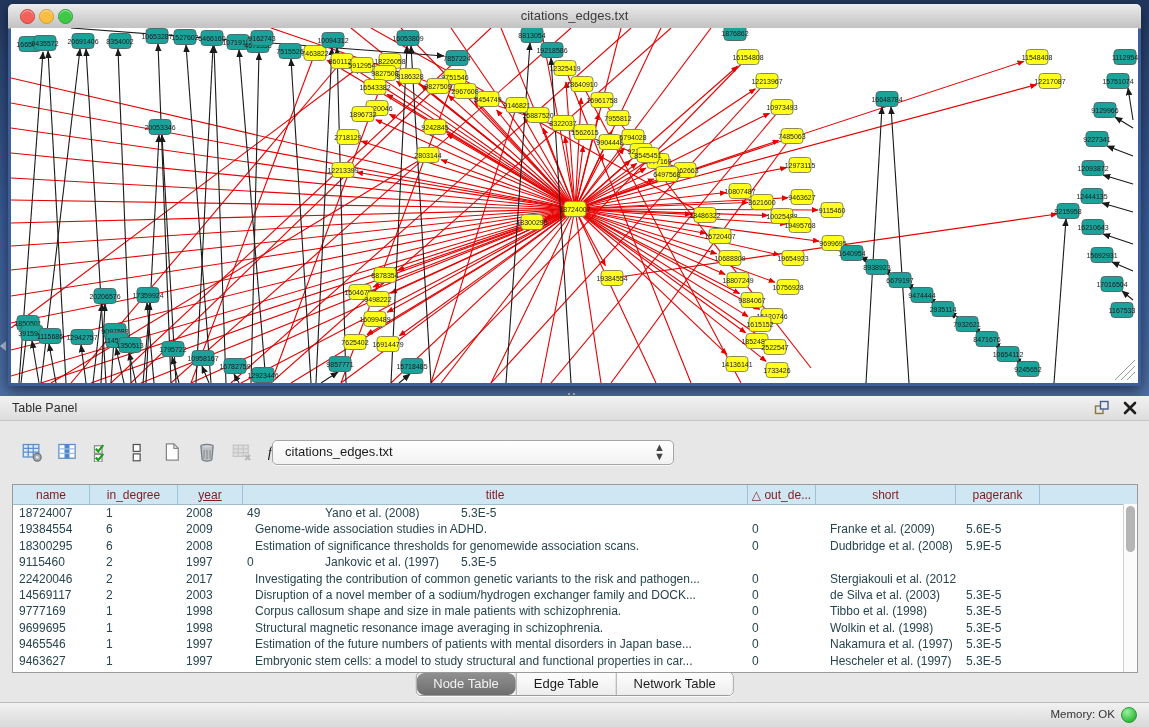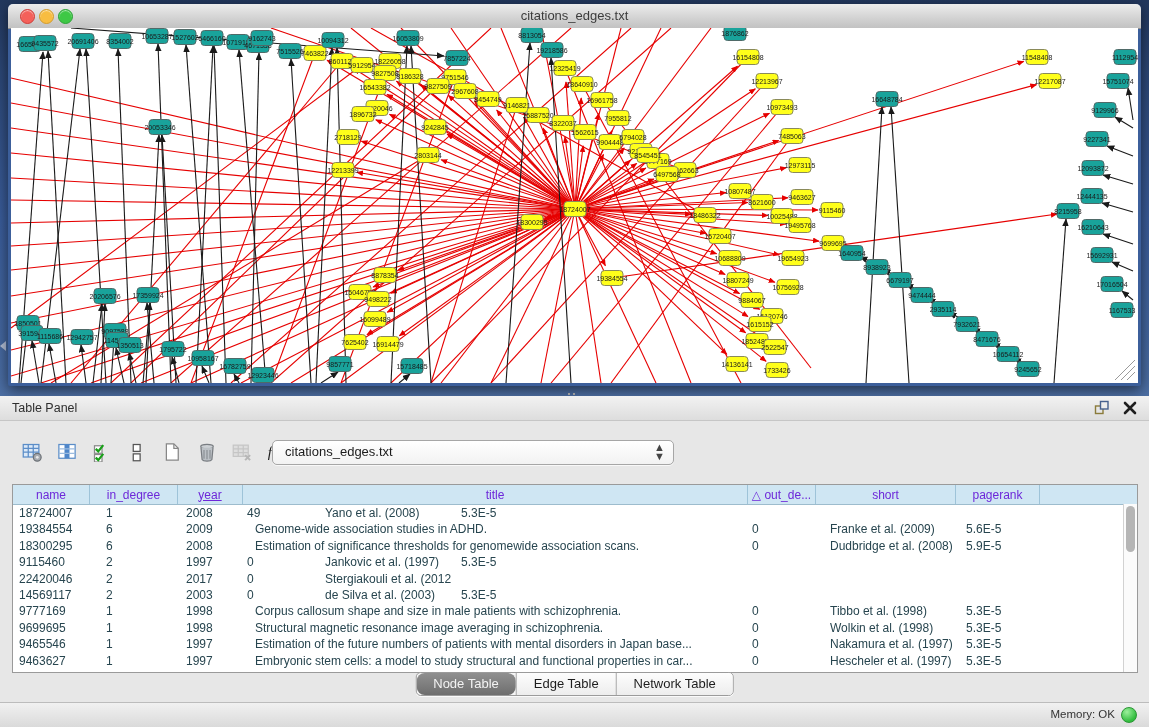--- a/index.html
+++ b/index.html
@@ -38,21 +38,21 @@
   .tbtn{width:27px;height:27px;display:flex;align-items:center;justify-content:center;}
   .tbtn svg{width:20px;height:20px;}
   .tbtn.dis{opacity:.55;}
   .combo{position:absolute;left:272px;top:44px;width:400px;height:23px;background:linear-gradient(180deg,#ffffff,#f2f2f2);
          border:1px solid #a6a6a6;border-radius:5px;box-shadow:0 1px 0 rgba(255,255,255,.7);}
   .combo-text{position:absolute;left:12px;top:3px;font-size:13px;color:#1c1c1c;}
   .combo-arrows{position:absolute;right:8px;top:2px;font-size:11px;color:#444;letter-spacing:0;line-height:9px;text-align:center;}
   
   .tablebox{position:absolute;left:12px;top:88px;width:1124px;height:187px;background:#fff;border:1px solid #9a9a9a;}
   .thead{display:flex;height:19px;background:#cfe6f3;border-bottom:1px solid #9dbccd;}
-  .th{box-sizing:border-box;border-right:1px solid #9ec3d8;font-size:12px;color:#6d28d9;
+  .th{box-sizing:border-box;border-right:1px solid #9ec3d8;font-size:12px;color:#7f1d1d;
       display:flex;align-items:center;justify-content:center;white-space:nowrap;overflow:hidden;}
   .tbody{position:relative;}
   .tr{display:flex;height:16.4px;}
   .td{box-sizing:border-box;font-size:12px;color:#27454f;white-space:nowrap;overflow:hidden;line-height:16.4px;}
   .vscroll{position:absolute;right:0;top:19px;bottom:0;width:13px;background:#fbfbfb;border-left:1px solid #d2d2d2;}
   .vthumb{position:absolute;left:1.5px;top:2px;width:9px;height:46px;border-radius:5px;background:#b5b5b5;}
   
   .tabsbar{position:absolute;left:50%;transform:translateX(-50%);top:276px;display:flex;
            border:1px solid #9b9b9b;border-radius:5px;overflow:hidden;background:#f6f6f6;
            box-shadow:0 1px 0 rgba(255,255,255,.8);}
@@ -646,28 +646,30 @@
             <div class="td" style="width: 88px; padding-left: 16px;">2</div>
             <div class="td" style="width: 65px; padding-left: 8px;">1997</div>
             <div class="td" style="width: 68px; padding-left: 4px;">0</div>
             <div class="td" style="width: 140px; padding-left: 14px;">Jankovic et al. (1997)</div>
             <div class="td" style="width: 84px; padding-left: 10px;">5.3E-5</div>
           </div>
           <div class="tr">
             <div class="td" style="width: 77px; padding-left: 6px;">22420046</div>
             <div class="td" style="width: 88px; padding-left: 16px;">2</div>
             <div class="td" style="width: 65px; padding-left: 8px;">2017</div>
+            <div class="td" style="width: 505px; padding-left: 12px;">Investigating the contribution of common genetic variants to the risk and pathogen...</div>
             <div class="td" style="width: 68px; padding-left: 4px;">0</div>
             <div class="td" style="width: 140px; padding-left: 14px;">Stergiakouli et al. (2012)</div>
             <div class="td" style="width: 84px; padding-left: 10px; margin-top: 47px;">5.5E-5</div>
           </div>
           <div class="tr">
             <div class="td" style="width: 77px; padding-left: 6px;">14569117</div>
             <div class="td" style="width: 88px; padding-left: 16px;">2</div>
             <div class="td" style="width: 65px; padding-left: 8px;">2003</div>
+            <div class="td" style="width: 505px; padding-left: 12px;">Disruption of a novel member of a sodium/hydrogen exchanger family and DOCK...</div>
             <div class="td" style="width: 68px; padding-left: 4px;">0</div>
             <div class="td" style="width: 140px; padding-left: 14px;">de Silva et al. (2003)</div>
             <div class="td" style="width: 84px; padding-left: 10px;">5.3E-5</div>
           </div>
           <div class="tr">
             <div class="td" style="width: 77px; padding-left: 6px;">9777169</div>
             <div class="td" style="width: 88px; padding-left: 16px;">1</div>
             <div class="td" style="width: 65px; padding-left: 8px;">1998</div>
             <div class="td" style="width: 505px; padding-left: 12px;">Corpus callosum shape and size in male patients with schizophrenia.</div>
             <div class="td" style="width: 68px; padding-left: 4px;">0</div>

